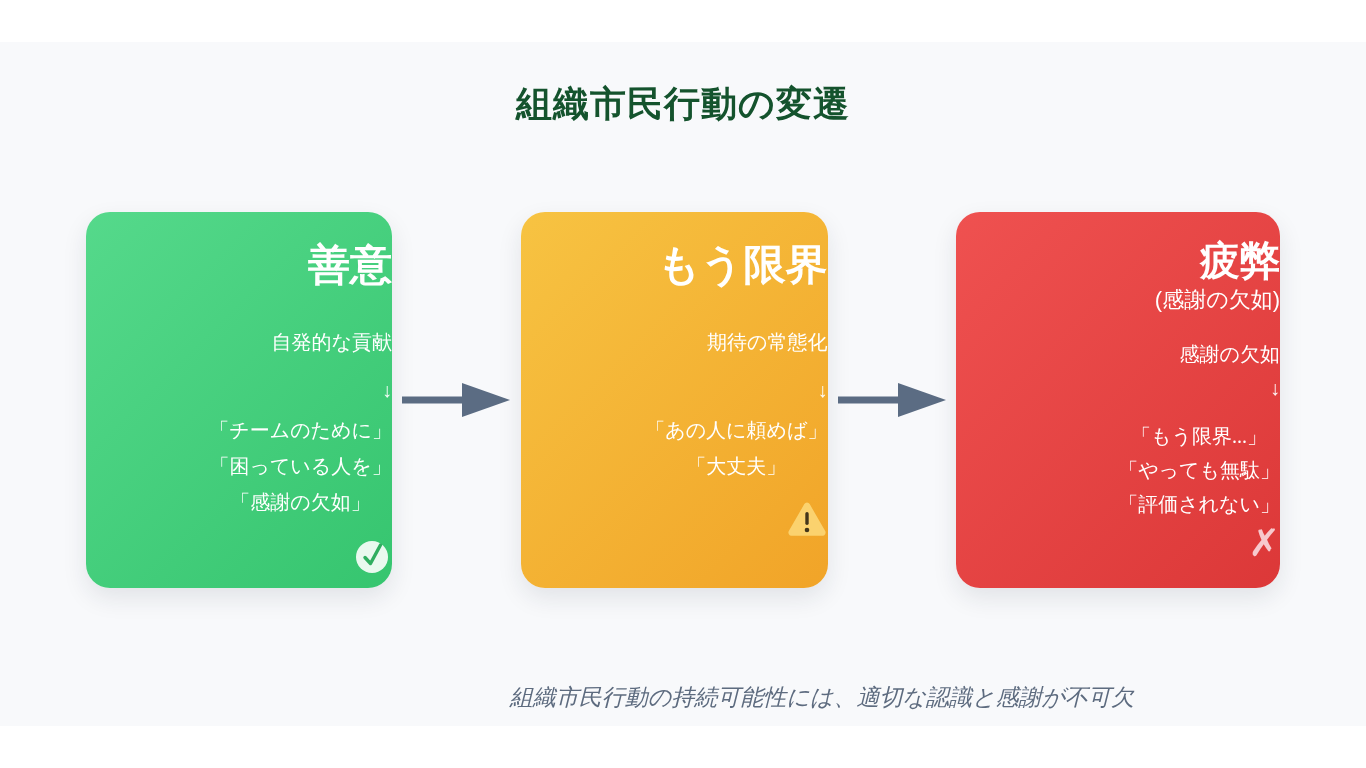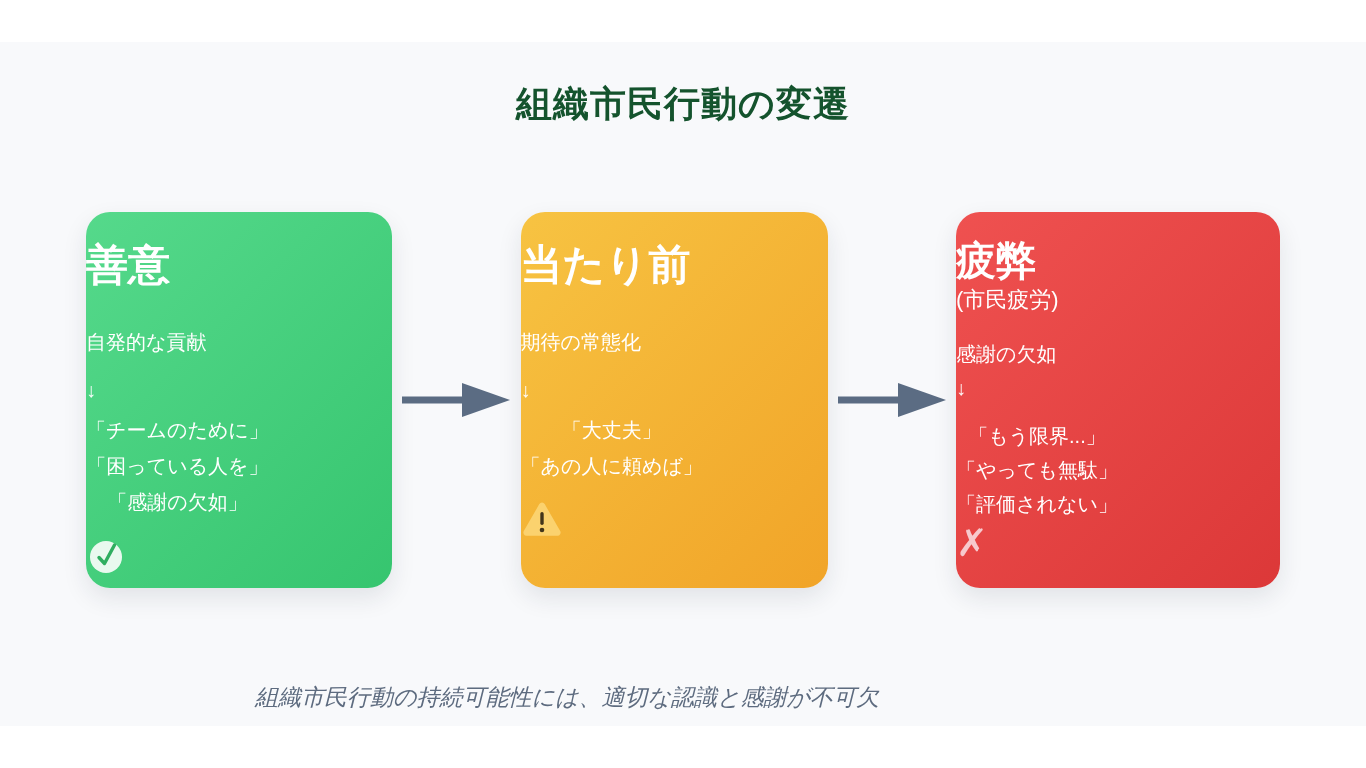--- a/index.html
+++ b/index.html
@@ -30,21 +30,21 @@
     padding: 0 86px;
     display: flex;
     align-items: stretch;
   }
   .stage-card {
     height: 376px;
     border-radius: 24px;
     color: #ffffff;
     display: flex;
     flex-direction: column;
-    align-items: flex-start;
+    align-items: flex-end;
     text-align: center;
     box-shadow: 0 10px 25px rgba(30,40,60,0.10);
   }
   .card-goodwill {
     width: 306px;
     padding-top: 28px;
     background: linear-gradient(135deg, #55d98b 0%, #36c56f 100%);
   }
   .card-taken {
     width: 307px;
@@ -77,20 +77,21 @@
     font-size: 20px;
     line-height: 24px;
     margin-top: 24px;
     opacity: 0.95;
   }
   .card-fatigue .flow-arrow { margin-top: 10px; }
   .stage-quotes {
     margin-top: 10px;
     font-size: 20px;
     line-height: 36px;
+    font-family: Liberation Serif, serif;
   }
   .card-fatigue .stage-quotes { margin-top: 19px; line-height: 34px; }
   .stage-icon {
     margin-top: 16px;
     height: 40px;
     display: flex;
     align-items: center;
     justify-content: center;
   }
   .card-fatigue .stage-icon { margin-top: 2px; }
@@ -103,21 +104,21 @@
   .connector {
     flex: 1;
     display: flex;
     align-items: center;
     justify-content: center;
   }
   .caption {
     position: absolute;
     left: 0; top: 640px;
     width: 1134px;
-    text-align: center;
+    text-align: right;
     font-size: 23px;
     font-style: italic;
     color: #5d6b7f;
   }
 </style>
 </head>
 <body>
 
 <div class="panel">
 
@@ -143,46 +144,46 @@
     </div>
 
     <div class="connector">
       <svg width="108" height="44" viewBox="0 0 108 44">
         <rect x="0" y="18.5" width="66" height="7" fill="#5b6c83"></rect>
         <polygon points="60,5 108,22 60,39" fill="#5b6c83"></polygon>
       </svg>
     </div>
 
     <div class="stage-card card-taken">
-      <div class="stage-title">当たり前</div>
+      <div class="stage-title">もう限界</div>
       <div class="stage-desc">期待の常態化</div>
       <div class="flow-arrow">↓</div>
       <div class="stage-quotes">
+        <div>「あの人に頼めば」</div>
         <div>「大丈夫」</div>
-        <div>「あの人に頼めば」</div>
       </div>
       <div class="stage-icon">
         <svg width="42" height="38" viewBox="0 0 42 38">
           <path d="M18.3 3.1 a3.1 3.1 0 0 1 5.4 0 l15.5 27 a3.1 3.1 0 0 1 -2.7 4.6 h-31 a3.1 3.1 0 0 1 -2.7 -4.6 z" fill="#fbd26e"></path>
           <rect x="19.3" y="11" width="3.4" height="13" rx="1.7" fill="#43351a"></rect>
           <circle cx="21" cy="29" r="2.3" fill="#43351a"></circle>
         </svg>
       </div>
     </div>
 
     <div class="connector">
       <svg width="108" height="44" viewBox="0 0 108 44">
         <rect x="0" y="18.5" width="66" height="7" fill="#5b6c83"></rect>
         <polygon points="60,5 108,22 60,39" fill="#5b6c83"></polygon>
       </svg>
     </div>
 
     <div class="stage-card card-fatigue">
       <div class="stage-title">疲弊</div>
-      <div class="stage-subtitle">(市民疲労)</div>
+      <div class="stage-subtitle">(感謝の欠如)</div>
       <div class="stage-desc">感謝の欠如</div>
       <div class="flow-arrow">↓</div>
       <div class="stage-quotes">
         <div>「もう限界...」</div>
         <div>「やっても無駄」</div>
         <div>「評価されない」</div>
       </div>
       <div class="stage-icon">
         <span class="cross-glyph">✗</span>
       </div>

